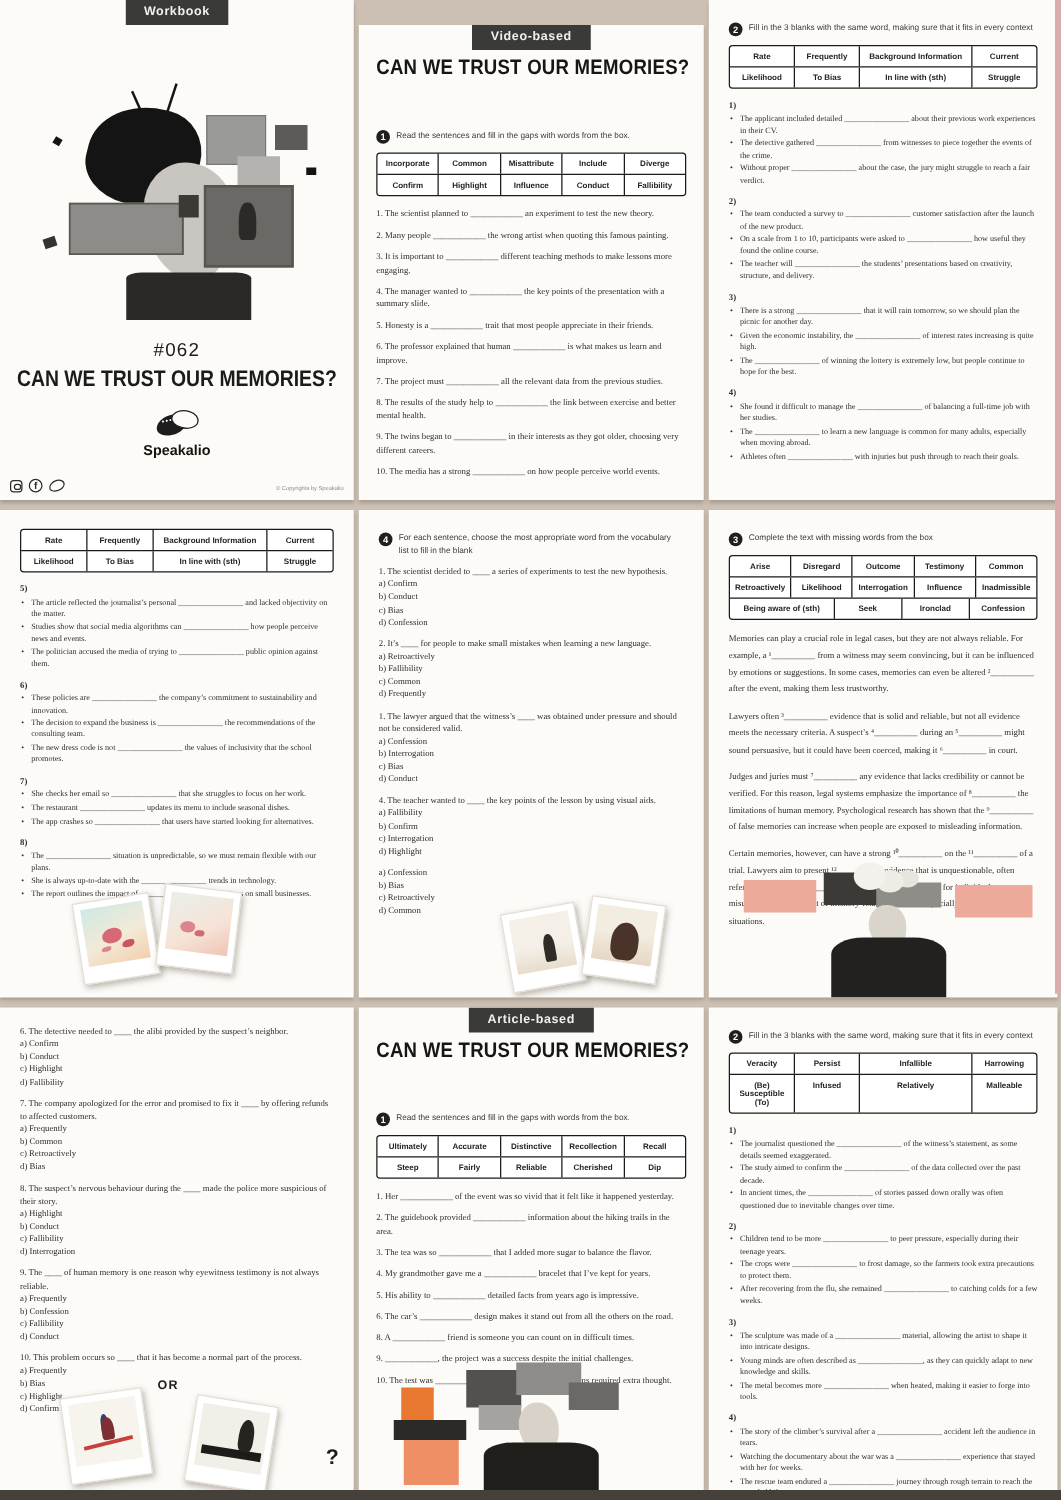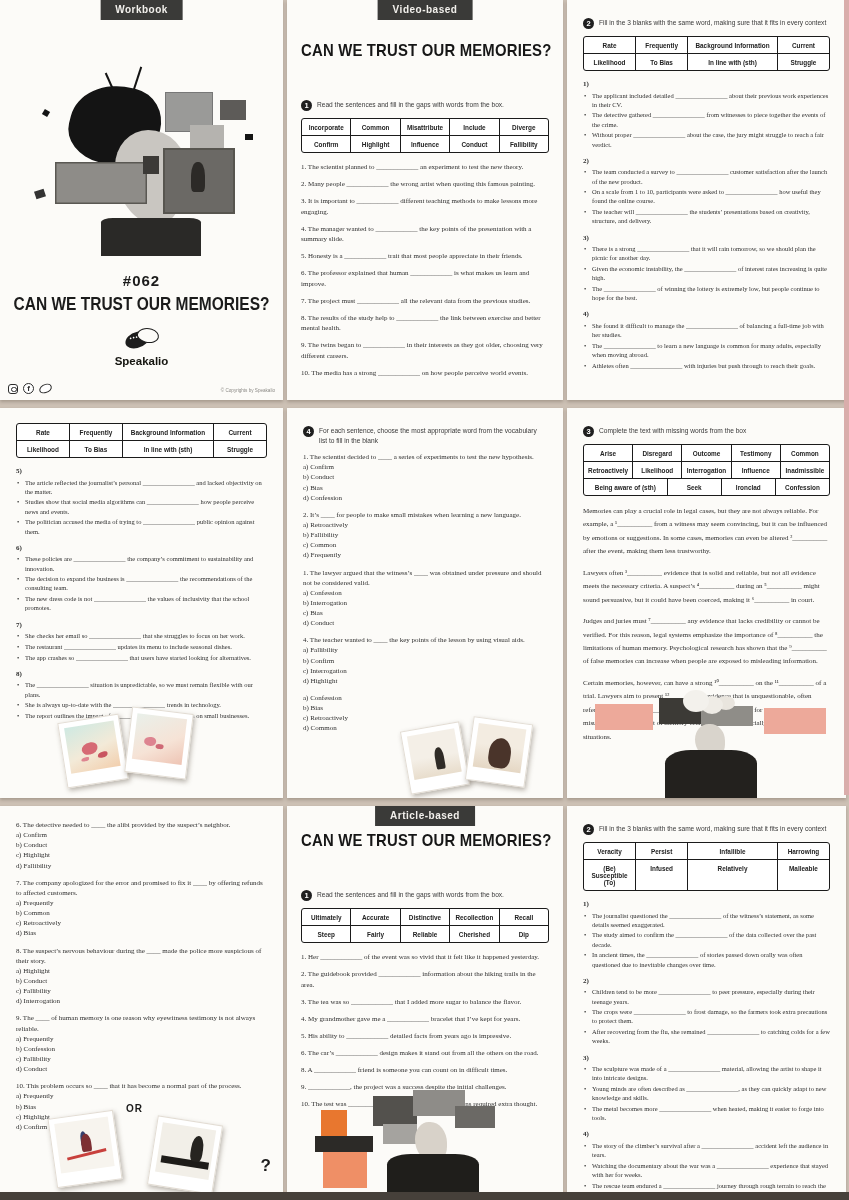--- a/index.html
+++ b/index.html
@@ -50,21 +50,21 @@
   .gC{left:205px;top:30px;width:26px;height:20px;background:#5d5b58;}
   .face{left:100px;top:60px;width:72px;height:95px;background:#c9c6c1;border-radius:46% 54% 40% 60%/38% 42% 58% 62%;}
   .cam{left:40px;top:92px;width:92px;height:42px;background:#8e8c88;box-shadow:inset 0 0 0 1.5px #5a5853;}
   .cam2{left:128px;top:86px;width:16px;height:18px;background:#3c3a37;}
   .photo{left:148px;top:78px;width:72px;height:66px;background:#6b6965;box-shadow:inset 0 0 0 2px #57554f;}
   .photo-fig{left:176px;top:92px;width:14px;height:30px;background:#2c2a27;border-radius:45% 45% 20% 20%;}
   .neck{left:86px;top:148px;width:100px;height:38px;background:#2a2927;border-radius:12% 12% 0 0;}
   .dot1{left:28px;top:40px;width:6px;height:6px;background:#141414;transform:rotate(30deg);}
   .dot2{left:230px;top:64px;width:8px;height:6px;background:#141414;}
   .dot3{left:20px;top:120px;width:10px;height:8px;background:#333;transform:rotate(-18deg);}
-  .cover-num{position:absolute;top:272px;width:100%;font-size:15px;font-weight:bold;color:#1b1b1b;letter-spacing:1px;}
+  .cover-num{position:absolute;top:272px;width:100%;font-size:15px;font-weight:normal;color:#1b1b1b;letter-spacing:1px;}
   .cover-title{position:absolute;top:294px;width:100%;font-size:16.5px;font-weight:bold;color:#1b1b1b;transform:scale(.94,1.1);}
   .logo-wrap{position:absolute;top:328px;left:50%;transform:translateX(-50%);width:120px;text-align:center;}
   .lemon{position:relative;width:34px;height:24px;margin:0 auto;}
   .lemon .l1{position:absolute;left:0;top:4px;width:24px;height:16px;background:#1d1d1d;border-radius:58% 42% 55% 45%/60% 45% 55% 40%;transform:rotate(-12deg);}
   .lemon .l1::after{content:"•••";position:absolute;left:5px;top:1.5px;color:#fff;font-size:6px;letter-spacing:1px;}
   .lemon .l2{position:absolute;right:0;top:0;width:22px;height:15px;border:1.5px solid #1d1d1d;background:#fcfbf8;border-radius:58% 42% 55% 45%/60% 45% 55% 40%;transform:rotate(16deg);}
   .brand{font-size:11.5px;font-weight:bold;color:#14140f;margin-top:3px;}
   .socials{position:absolute;left:8px;bottom:6px;display:flex;gap:5px;align-items:center;}
   .ig{width:10px;height:10px;border:1.3px solid #2c2c2c;border-radius:3px;position:relative;background:#fff;}
   .ig::after{content:"";position:absolute;left:2.2px;top:2.2px;width:3.6px;height:3.6px;border:1.2px solid #2c2c2c;border-radius:50%;}
@@ -159,21 +159,21 @@
       <div class="brand">Speakalio</div>
     </div>
     <div class="socials">
       <span class="ig"></span>
       <span class="fb">f</span>
       <span class="sp"></span>
     </div>
     <div class="copyright">© Copyrights by Speakalio</div>
   </div>
 
-  <div class="page" style="padding:16px 14px;">
+  <div class="page" style="padding:0 14px;margin-top:20px;">
     <div class="badge">Video-based</div>
     <div class="title-row">
       <div class="ws-title">CAN WE TRUST OUR MEMORIES?</div>
       <div class="mini">
         
       </div>
     </div>
     <div class="instr">
       <span class="qnum">1</span>
       <span class="instr-text">Read the sentences and fill in the gaps with words from the box.</span>

